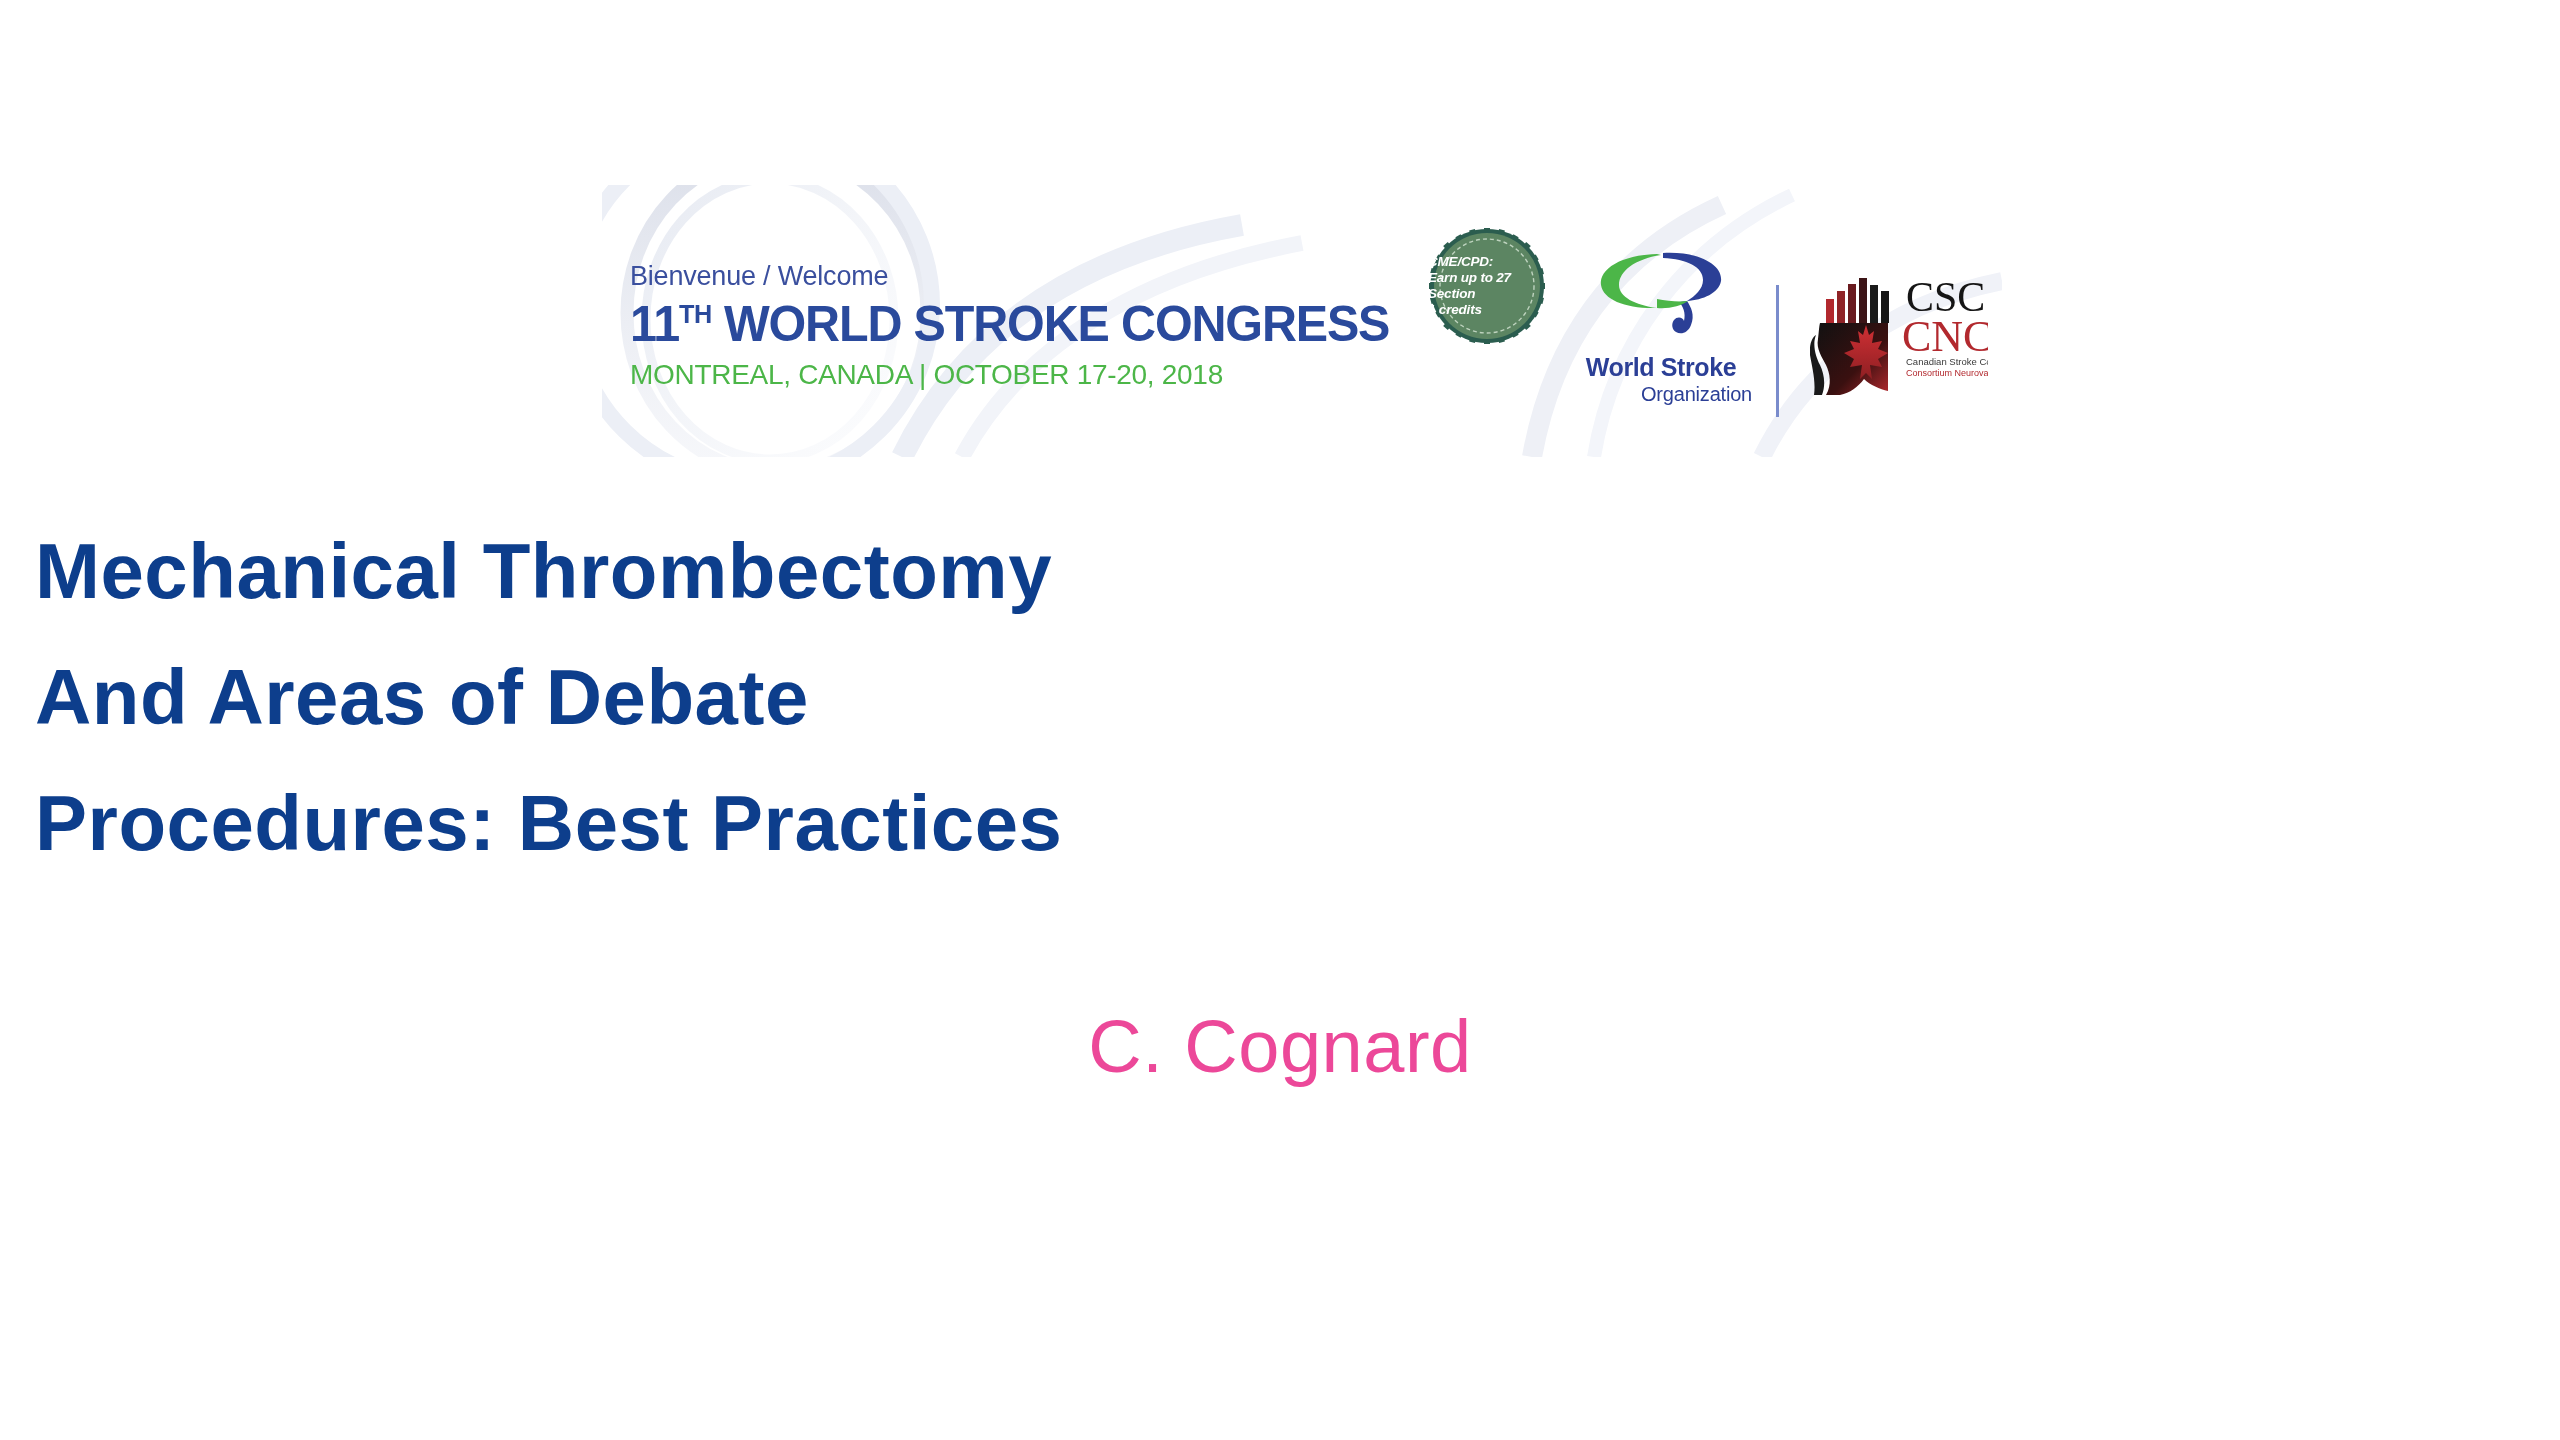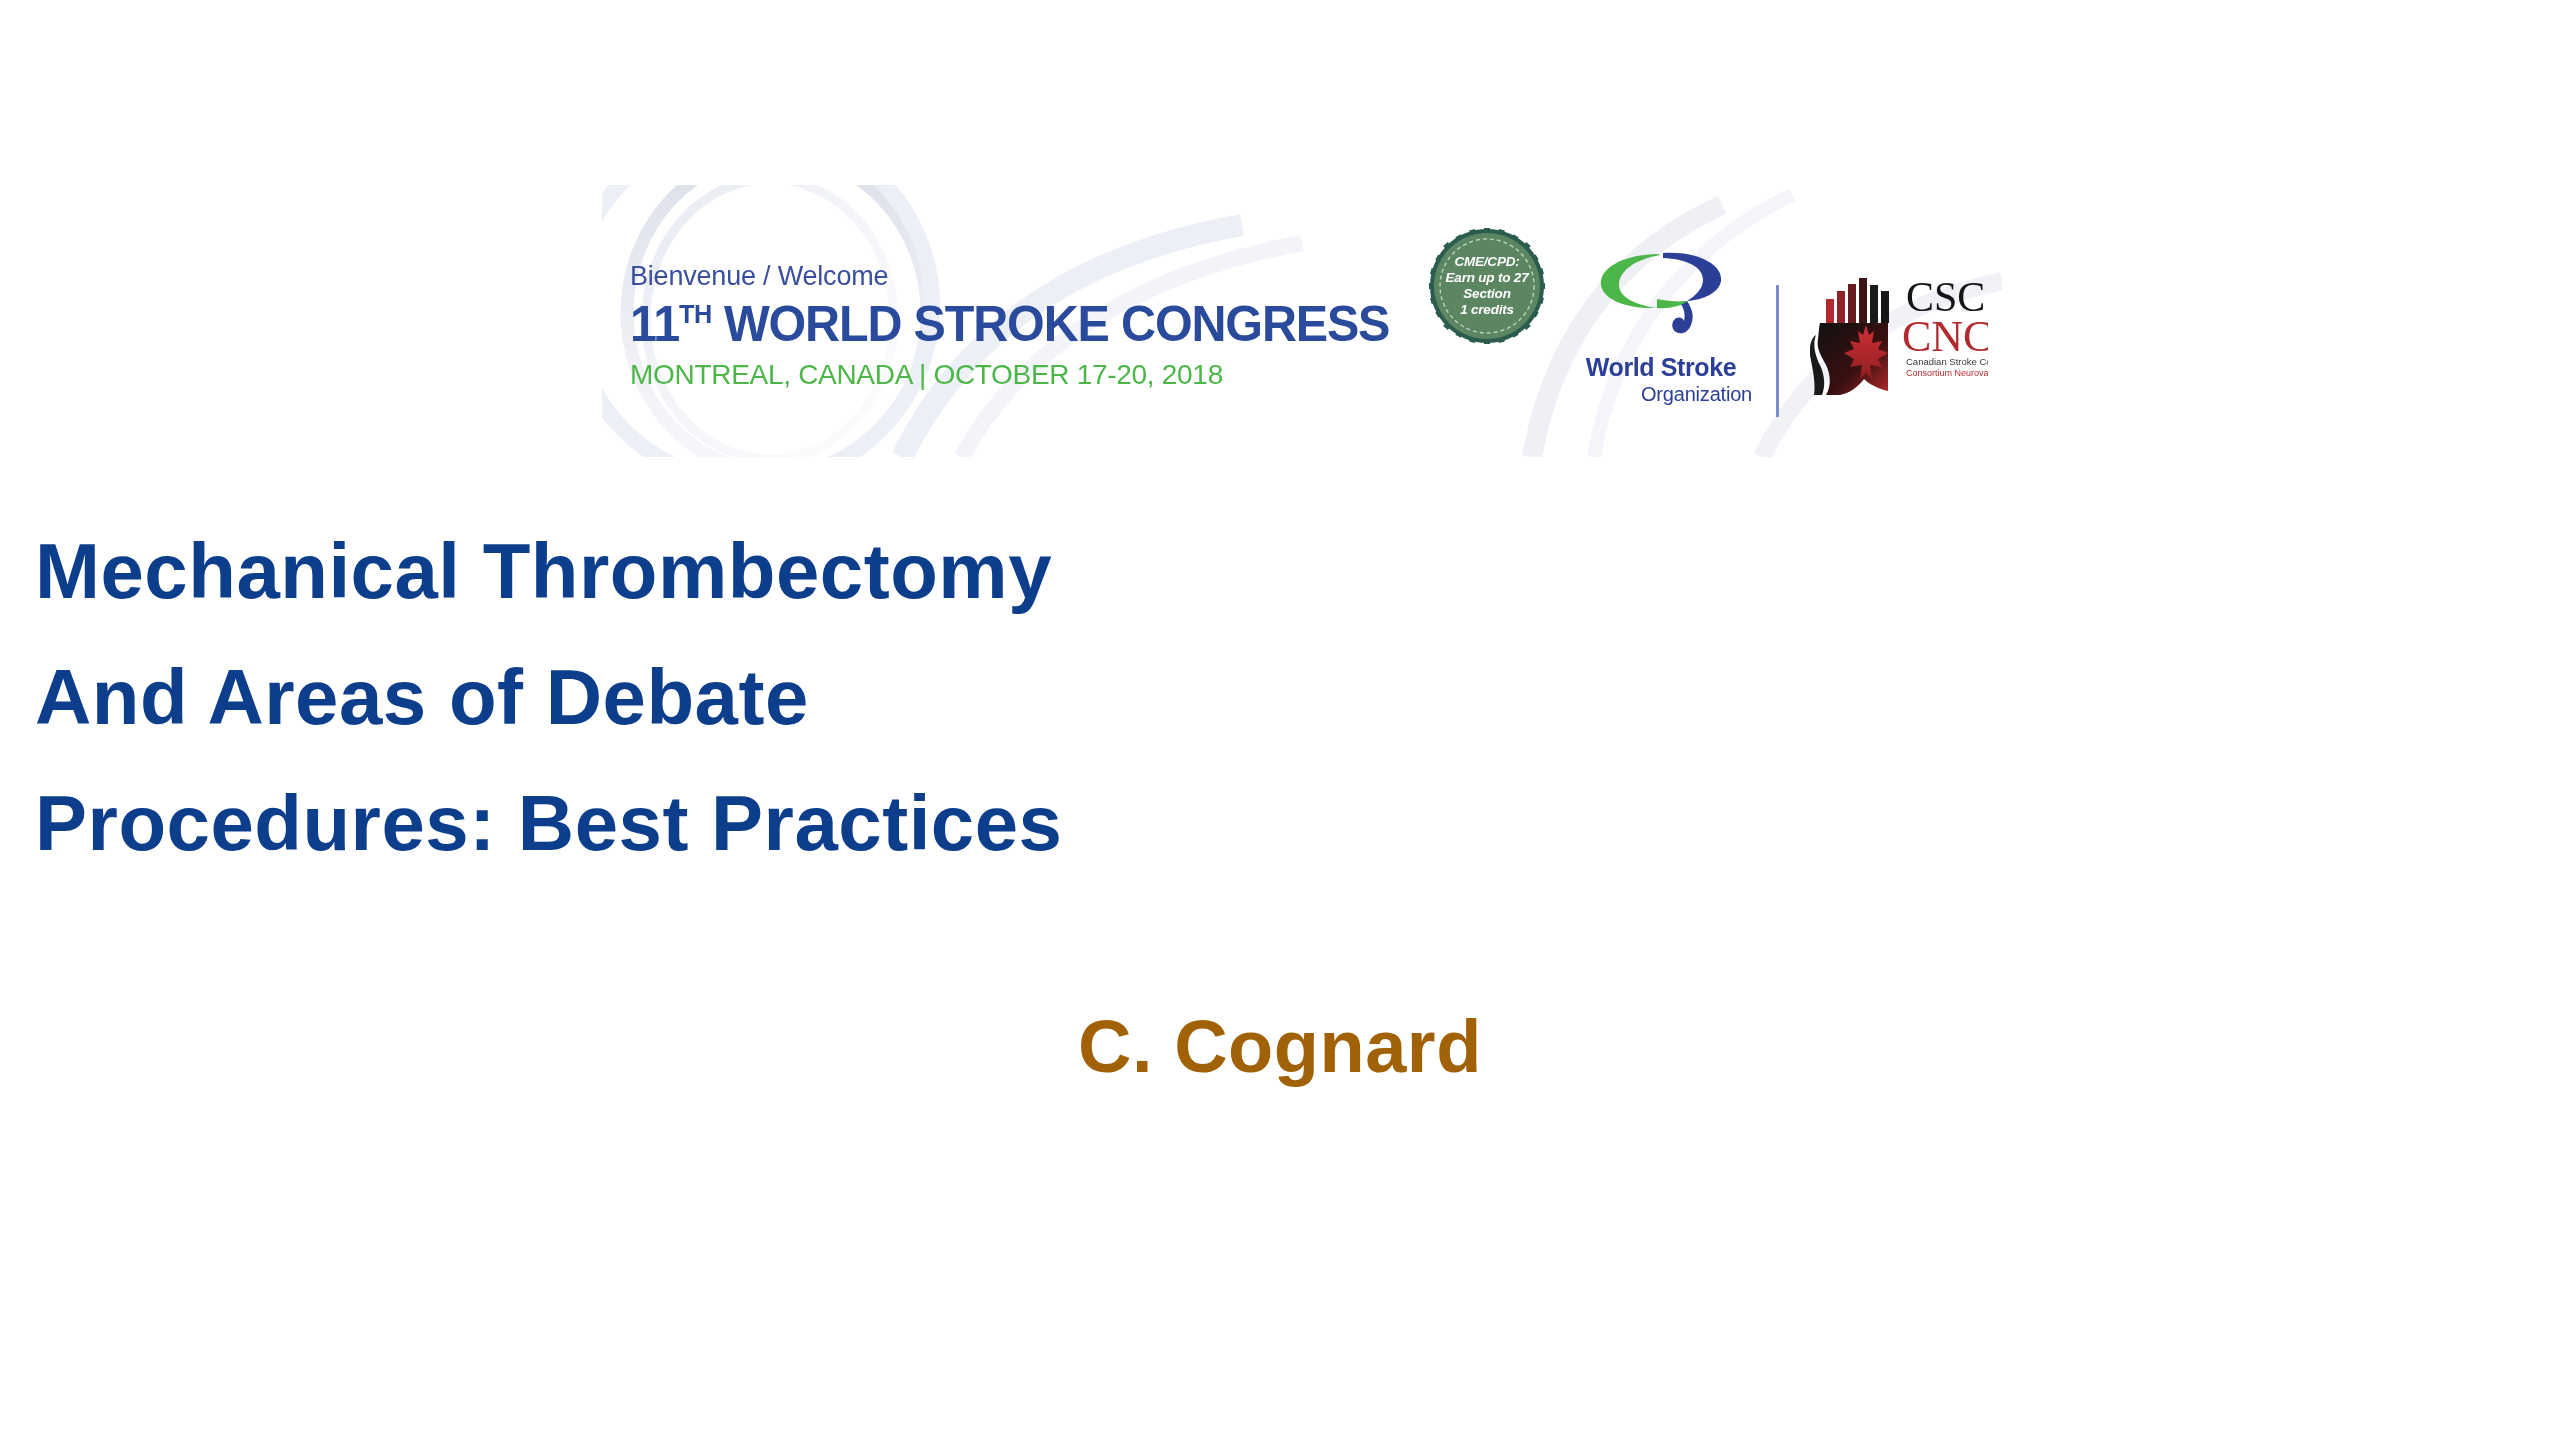--- a/index.html
+++ b/index.html
@@ -88,21 +88,21 @@
     width: 118px;
     height: 118px;
     z-index: 4;
   }
   .cme-badge svg { display:block; width:100%; height:100%; }
   .cme-text {
     position: absolute;
     inset: 0;
     display: flex;
     flex-direction: column;
-    align-items: center;
+    align-items: flex-start;
     justify-content: center;
     color: #ffffff;
     font-style: italic;
     font-weight: bold;
     font-size: 13.5px;
     line-height: 1.18;
     text-align: center;
     letter-spacing: -0.2px;
   }
 
@@ -175,24 +175,24 @@
     white-space: nowrap;
   }
 
   .author {
     position: absolute;
     left: 0;
     right: 0;
     top: 1010px;
     text-align: center;
     font-family: "Liberation Sans", sans-serif;
-    font-weight: bold;
+    font-weight: normal;
     font-size: 74px;
     line-height: 1;
-    color: #a16207;
+    color: #ec4899;
     letter-spacing: 0.5px;
   }
 </style>
 </head>
 <body>
 
 <div class="slide">
 
   <div class="banner">
 

